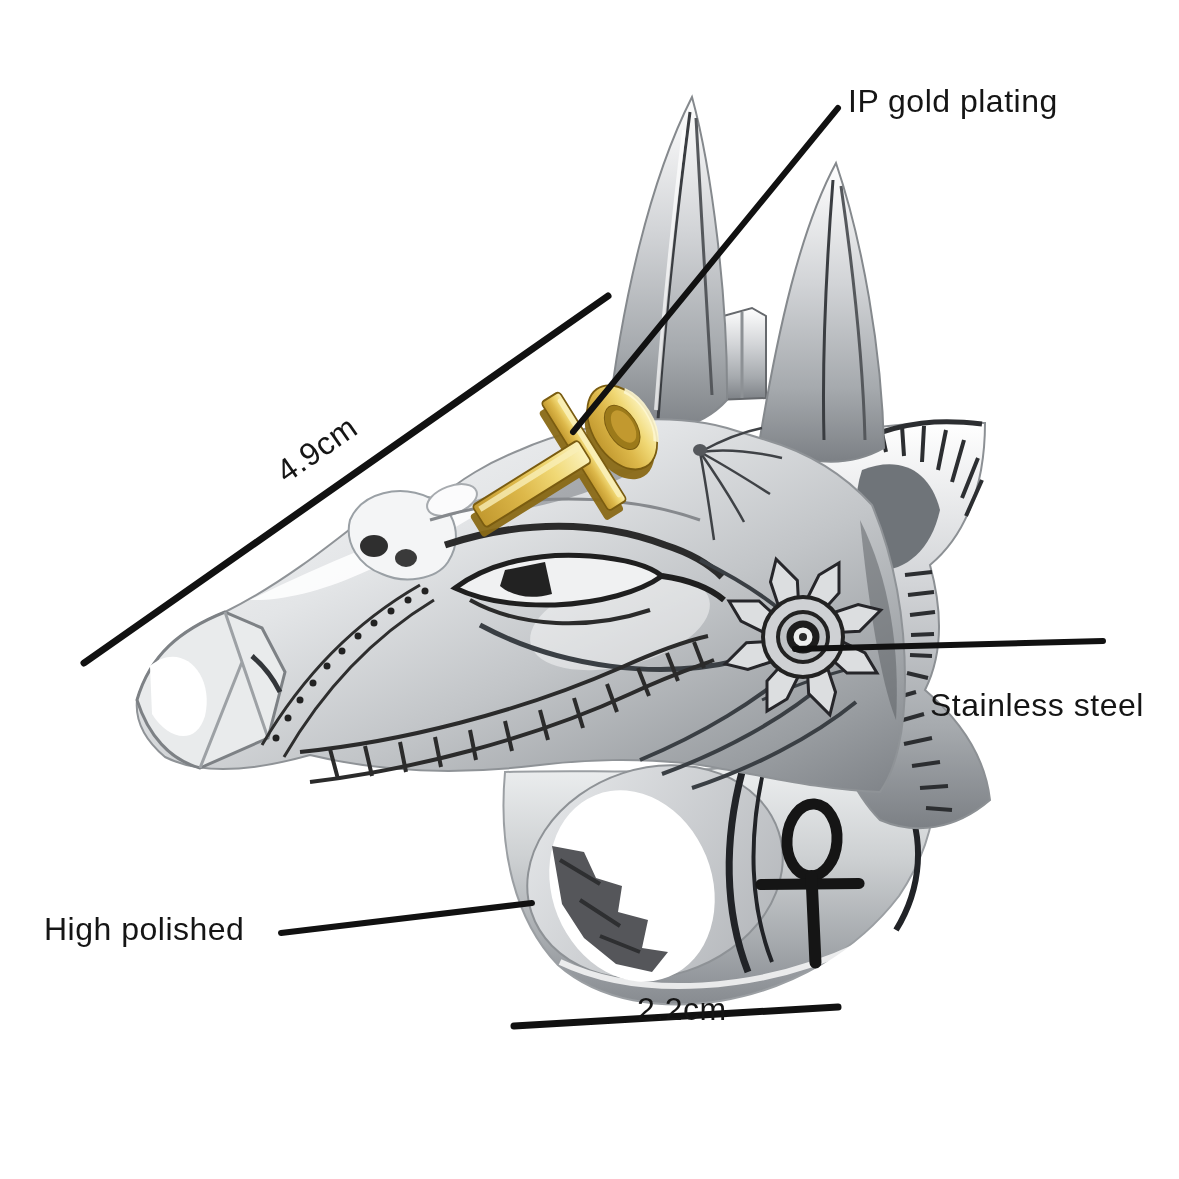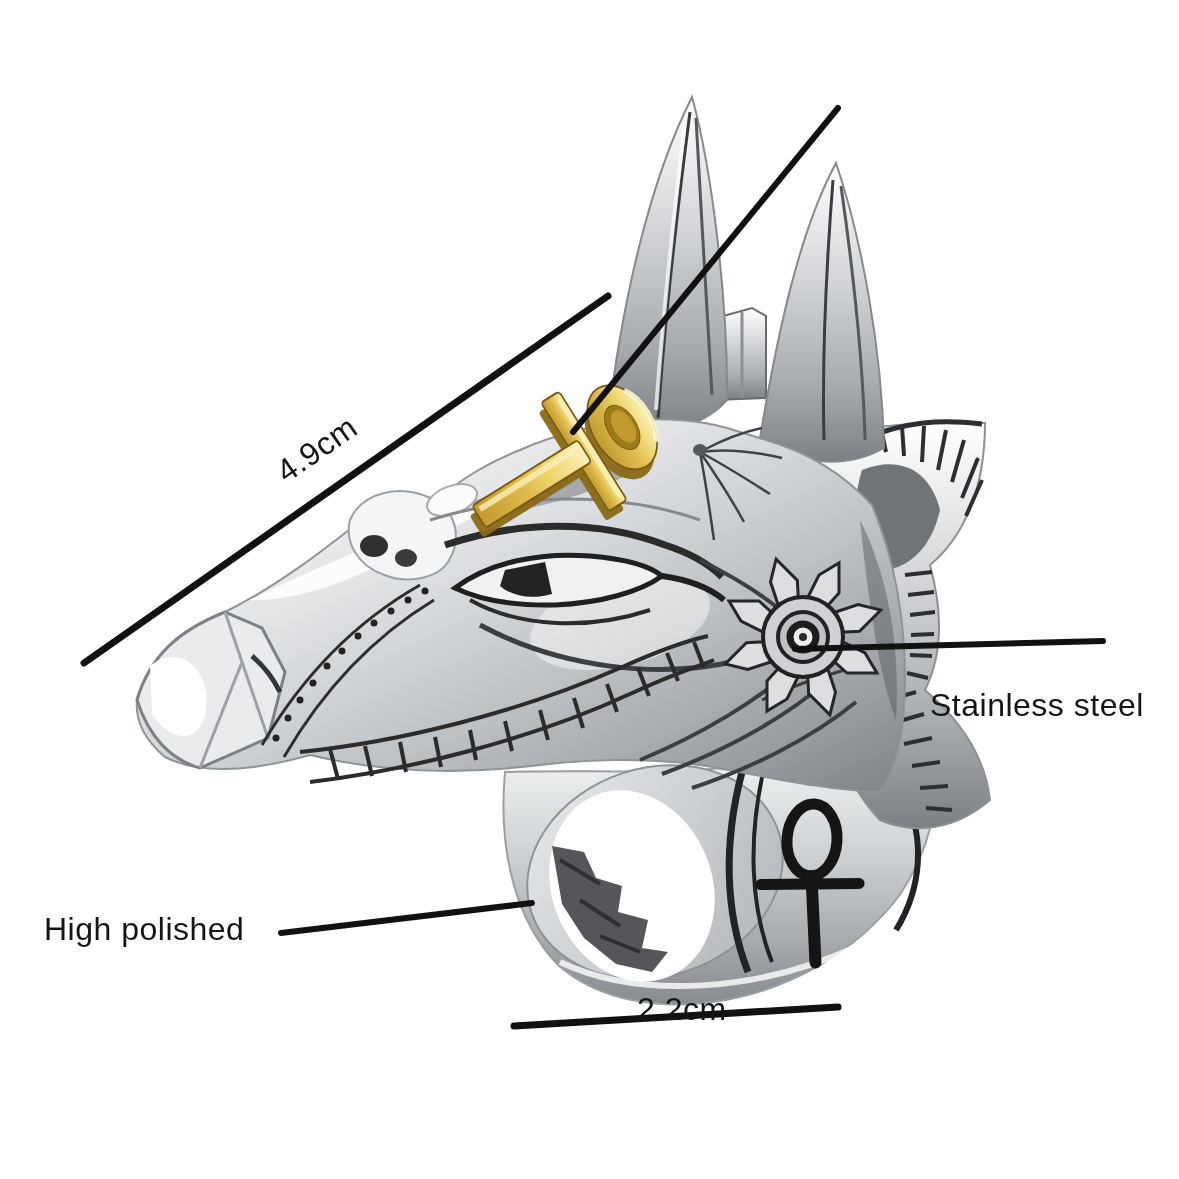--- a/index.html
+++ b/index.html
@@ -244,20 +244,21 @@
 
     <g stroke="#111111" stroke-linecap="round">
       <line x1="838" y1="108" x2="573" y2="432" stroke-width="6"></line>
       <line x1="608" y1="296" x2="84" y2="663" stroke-width="7"></line>
       <line x1="795" y1="649" x2="1103" y2="641" stroke-width="6"></line>
       <line x1="281" y1="933" x2="532" y2="903" stroke-width="6"></line>
       <line x1="514" y1="1026" x2="838" y2="1007" stroke-width="7"></line>
     </g>
   </svg>
 
+  <div class="callout-label" style="left:848px; top:84px;">IP gold plating</div>
 
   <div class="callout-label label-rotated" style="left:242px; top:432px;">4.9cm</div>
 
   <div class="callout-label" style="left:930px; top:688px;">Stainless steel</div>
 
   <div class="callout-label" style="left:44px; top:912px;">High polished</div>
 
   <div class="callout-label" style="left:637px; top:992px;">2.2cm</div>
 </div>
 

